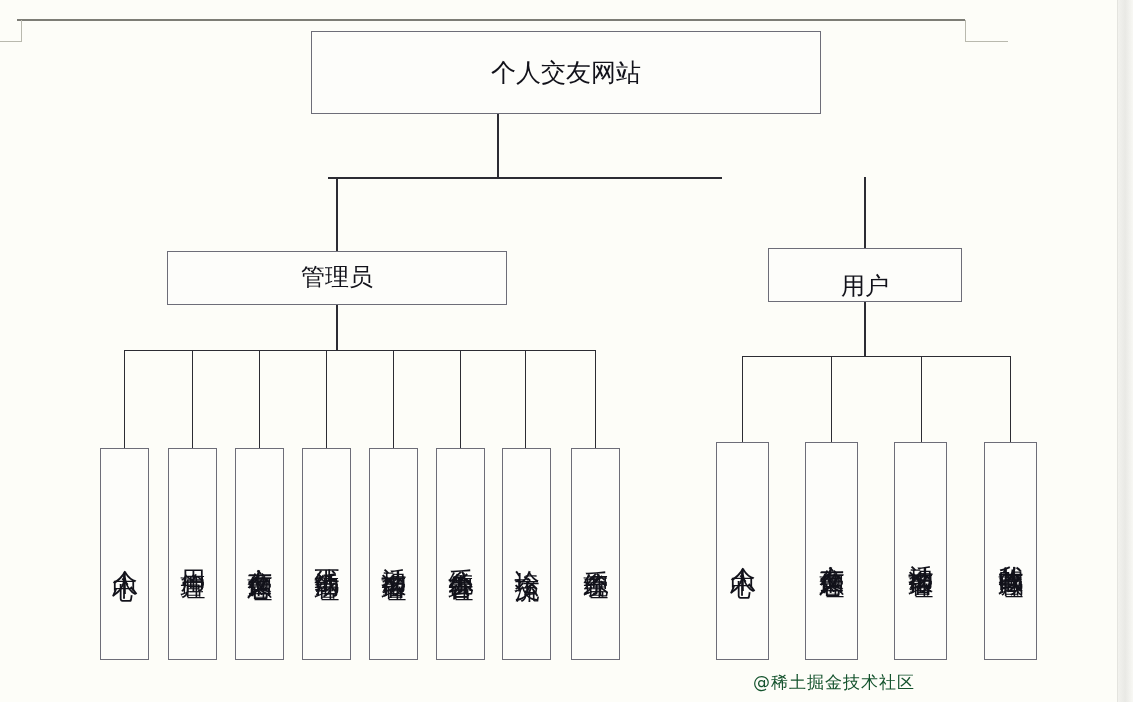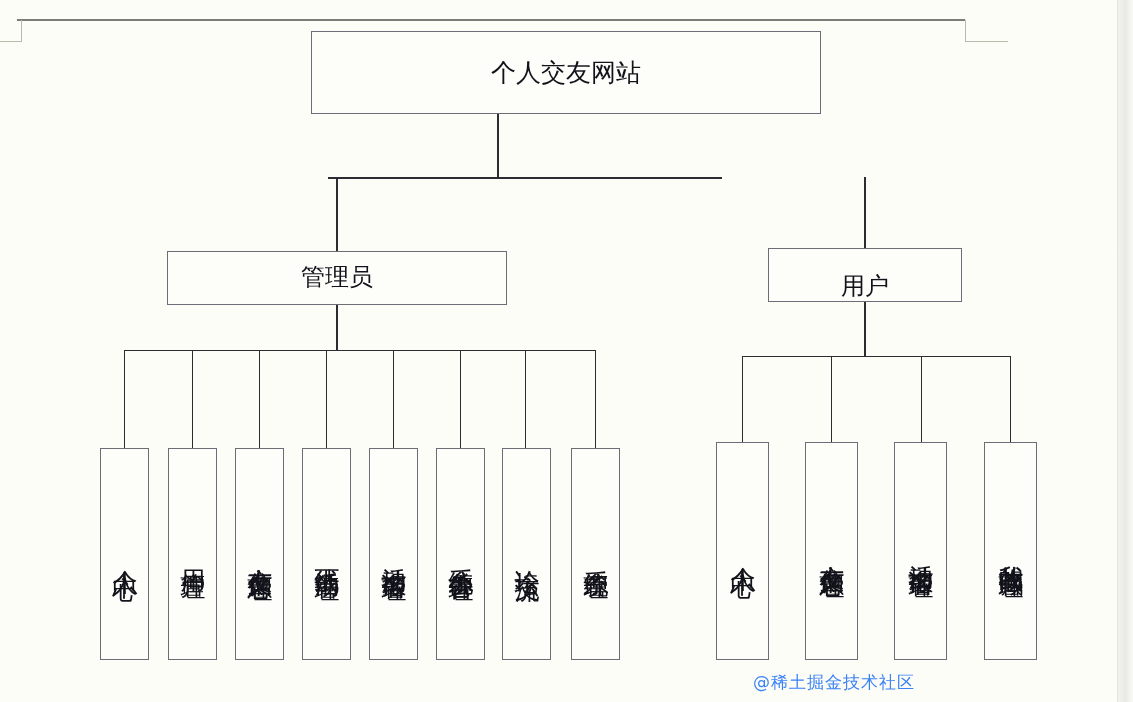--- a/index.html
+++ b/index.html
@@ -105,21 +105,21 @@
   .hline.thin {
     border-top-width: 1px;
   }
 
   
   .watermark {
     position: absolute;
     right: 18px;
     bottom: 8px;
     font-size: 17px;
-    color: #3b82f6;
+    color: #14532d;
     font-family: "DejaVu Sans", "Liberation Sans", sans-serif;
     letter-spacing: 1px;
     user-select: none;
     text-align: right;
   }
 </style>
 </head>
 <body>
 
 <div id="canvas">

